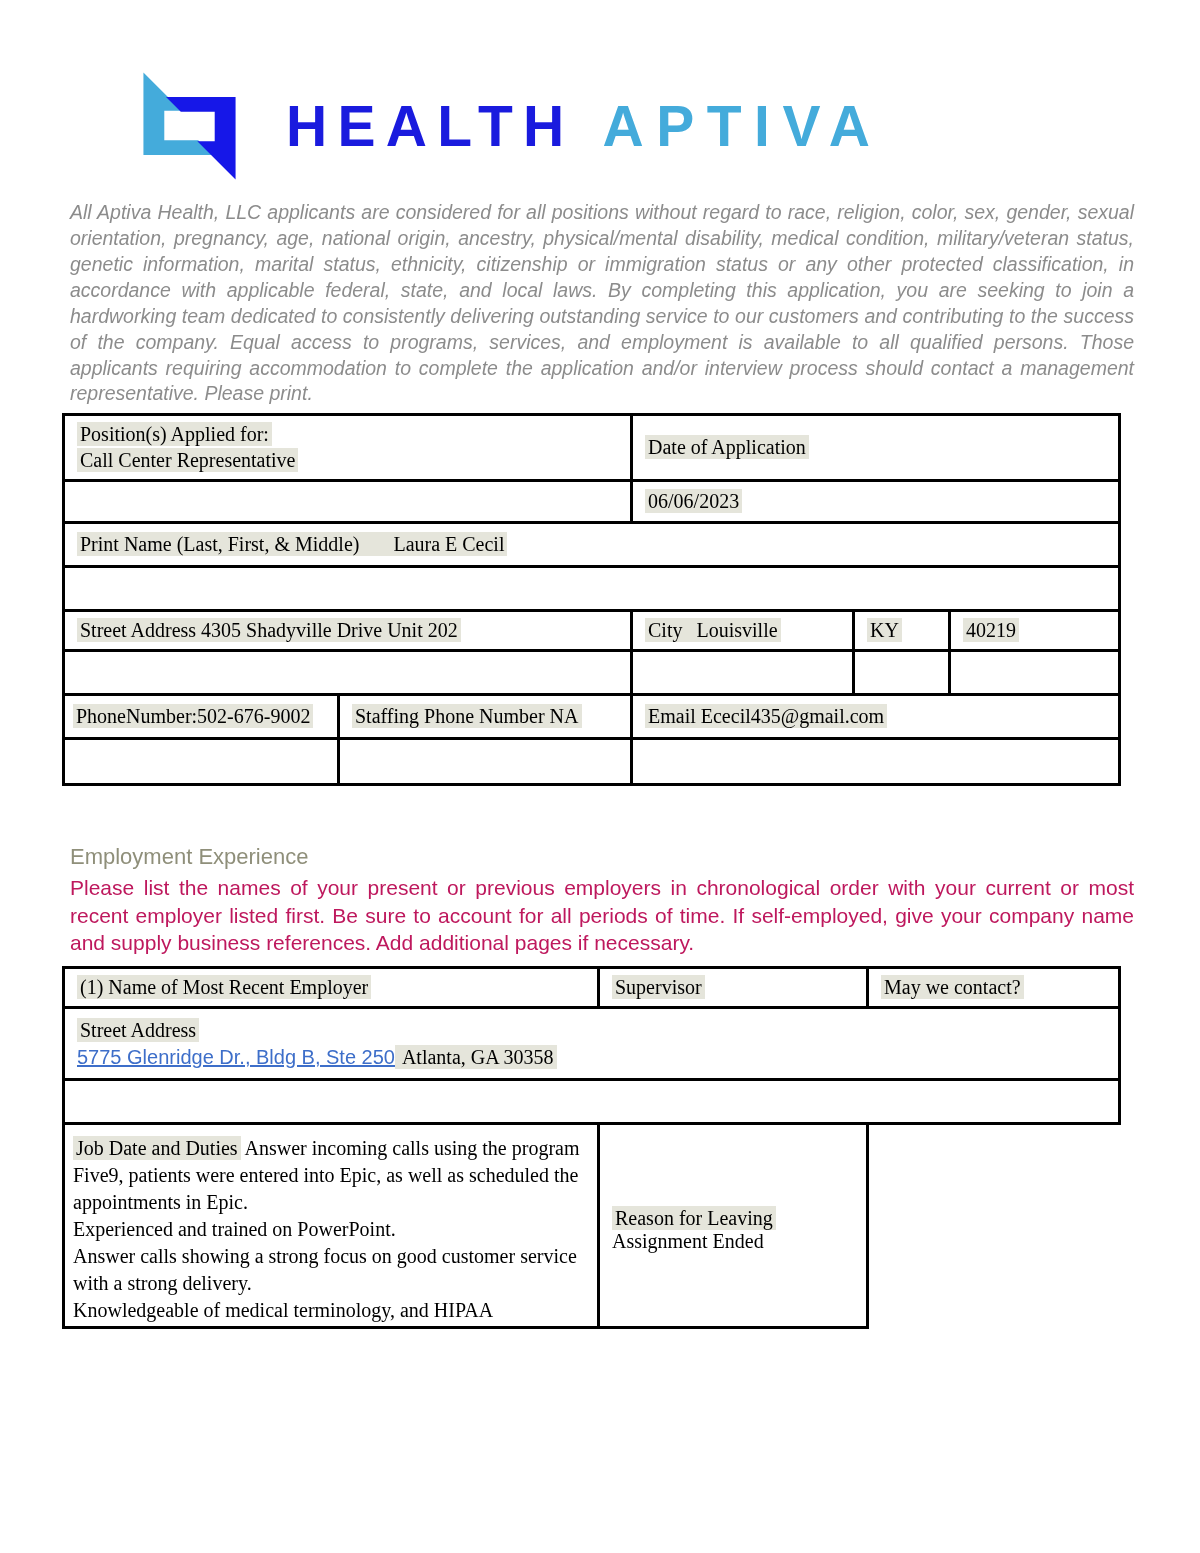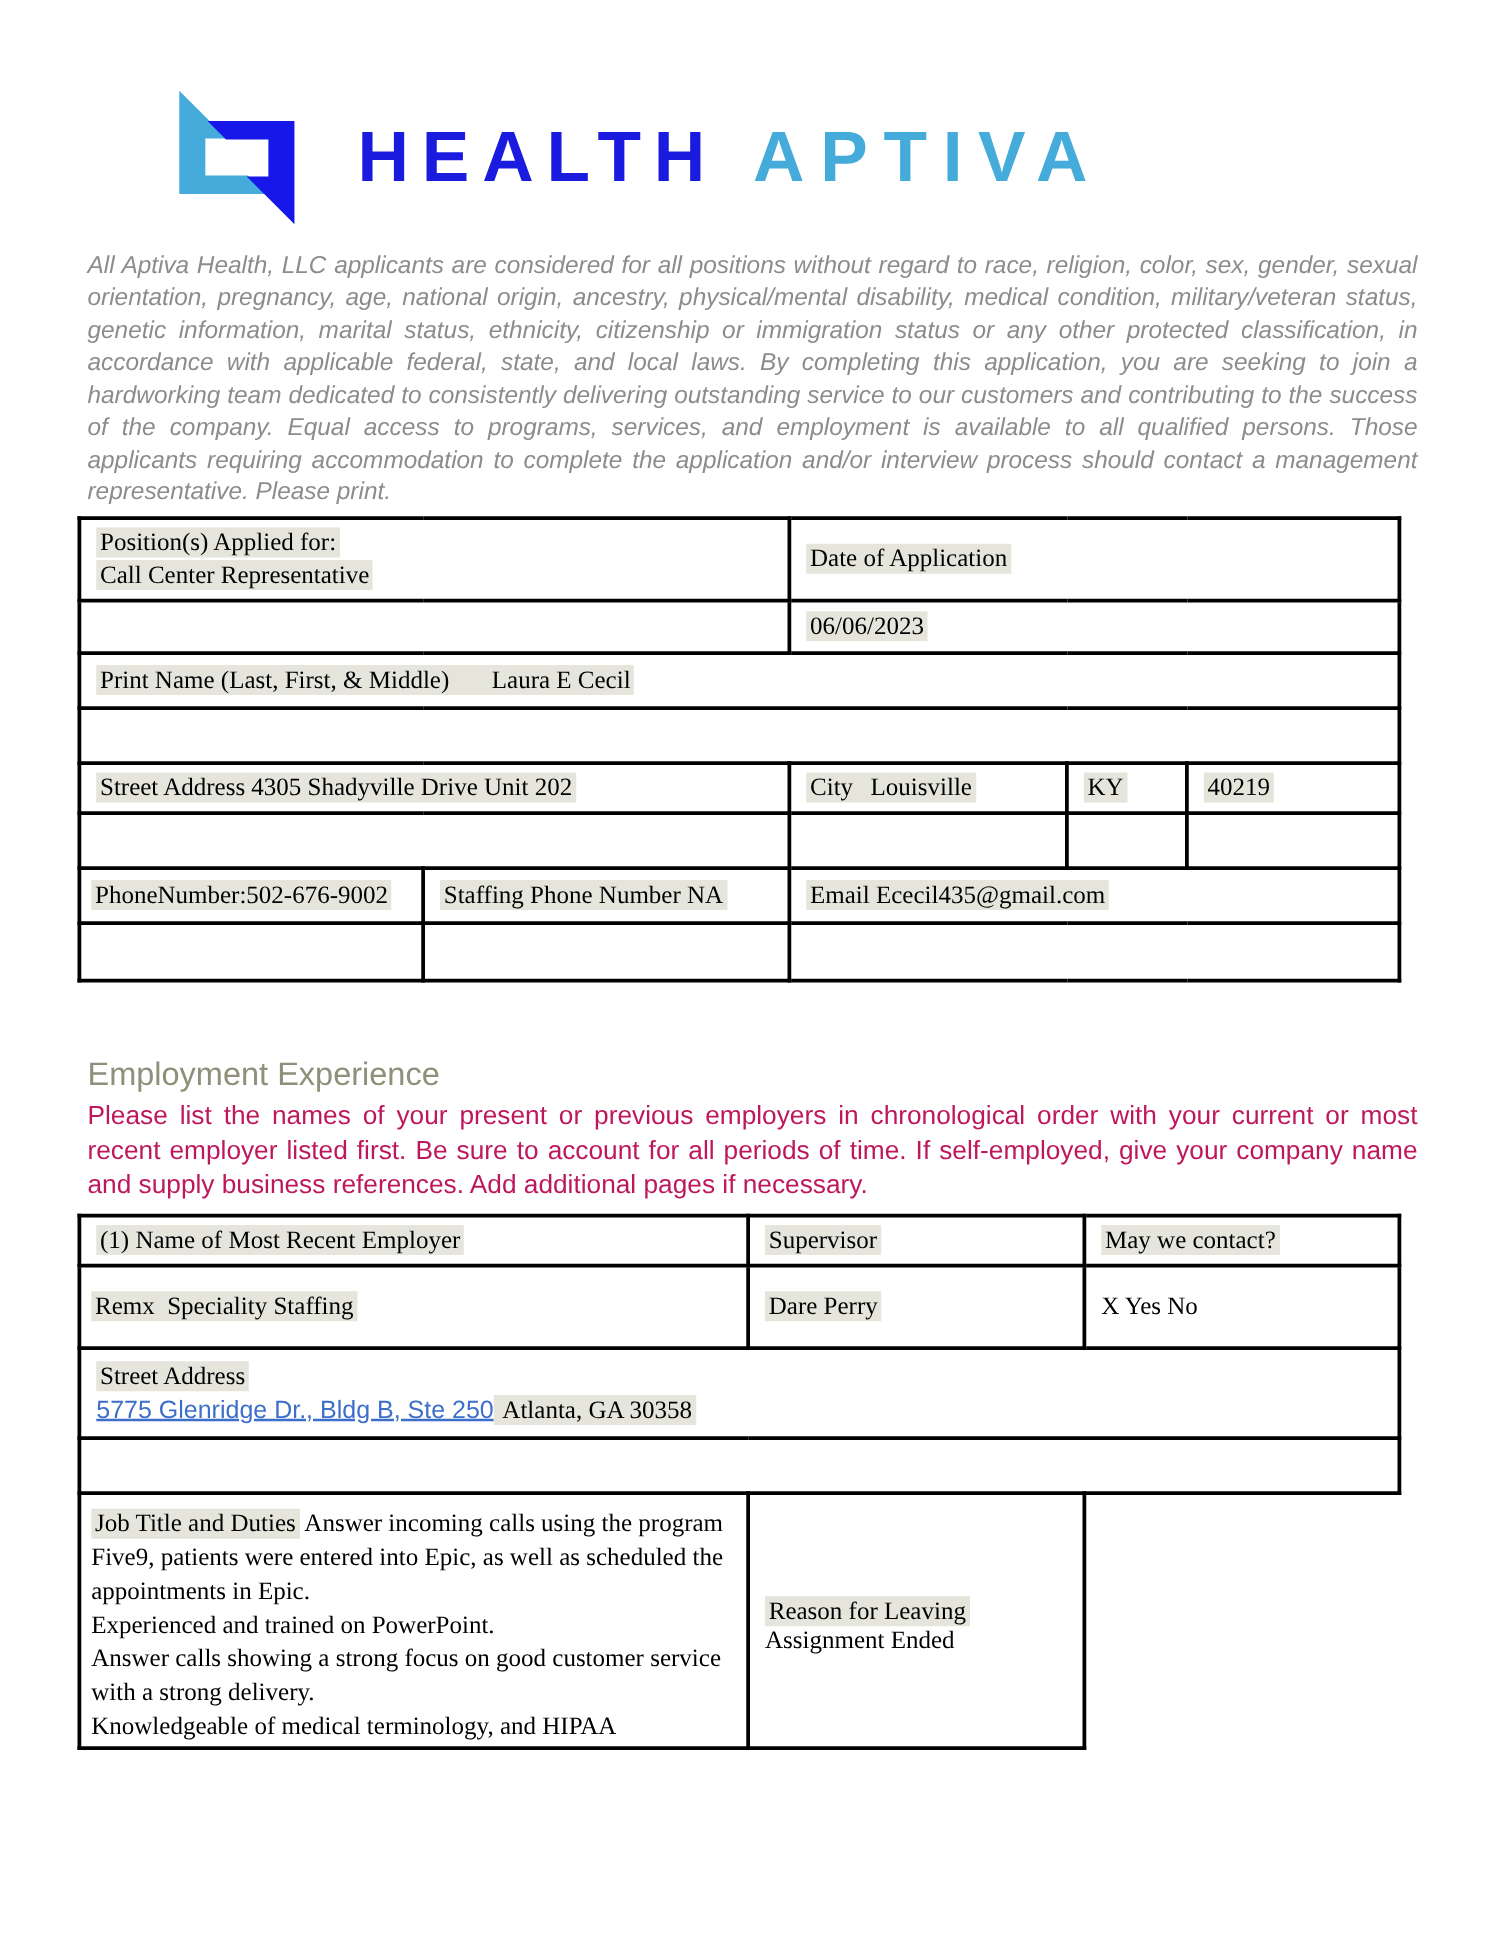--- a/index.html
+++ b/index.html
@@ -25,21 +25,21 @@
     font-size:20px;overflow:hidden;}
   td.top{vertical-align:top;padding-top:8px;}
   .hl{background:#E5E5DB;white-space:pre-wrap;padding:1px 3px;}
   .sp{display:inline-block;height:1px;}
   .sp14{width:14px;} .sp30{width:34px;}
   .gap{display:inline-block;width:26px;}
   .t1 .r1{height:66px;} .t1 .r2{height:42px;} .t1 .r3{height:44px;} .t1 .r4{height:44px;}
   .t1 .r5{height:40px;} .t1 .r6{height:44px;} .t1 .r7{height:44px;} .t1 .r8{height:46px;}
 
   
-  .section-heading{font-family:"Liberation Sans",sans-serif;font-size:26px;color:#8F8F7A;
+  .section-heading{font-family:"Liberation Sans",sans-serif;font-size:22px;color:#8F8F7A;
     margin:58px 0 2px 70px;}
   .section-desc{font-family:"Liberation Sans",sans-serif;font-size:21px;color:#be185d;
     line-height:1.3;text-align:justify;margin:4px 66px 10px 70px;}
 
   .t2 .h1{height:40px;} .t2 .d1{height:66px;} .t2 .street{height:72px;}
   .t2 .empty{height:44px;} .t2 .phone{height:42px;} .t2 .fromto{height:46px;}
   .t2 .duties{height:188px;}
   .indent-lg{padding-left:48px;}
   .indent-md{padding-left:22px;}
   .sans-val{font-family:"Liberation Sans",sans-serif;font-size:20px;color:#222;}
@@ -150,45 +150,34 @@
       <td class="indent-lg">
         <span class="hl">(1) Name of Most Recent Employer</span>
       </td>
       <td>
         <span class="hl">Supervisor</span>
       </td>
       <td class="indent-md">
         <span class="hl">May we contact?</span>
       </td>
     </tr>
-    <tr class="d1">
-      <td class="top" style="padding-left:8px;">
-        <span class="hl">Remx  Speciality Staffing</span>
-      </td>
-      <td class="top">
-        <span class="hl">Dare Perry</span>
-      </td>
-      <td class="top">
-        <span>X Yes No</span>
-      </td>
-    </tr>
     <tr class="street">
       <td colspan="3" class="top">
         <div><span class="hl">Street Address</span></div>
         <div style="margin-top:4px;">
           <a class="addr-link" href="#">5775 Glenridge Dr., Bldg B, Ste 250</a><span class="hl"> <span>Atlanta, GA 30358</span></span>
         </div>
       </td>
     </tr>
     <tr class="empty">
       <td colspan="3"></td>
     </tr>
     <tr class="duties">
       <td class="top duty-text" style="padding-top:10px;padding-left:8px;">
-        <span class="hl">Job Title and Duties</span>
+        <span class="hl">Job Date and Duties</span>
         <span>Answer incoming calls using the program Five9, patients were entered into Epic, as well as scheduled the appointments in Epic.</span>
         <div class="line2">Experienced and trained on PowerPoint.</div>
         <div>Answer calls showing a strong focus on good customer service with a strong delivery.</div>
         <div>Knowledgeable of medical terminology, and HIPAA</div>
       </td>
       <td class="top" style="padding-top:10px;">
         <span class="hl">Reason for Leaving</span><span class="sp sp14"></span><span>Assignment Ended</span>
       </td>
     </tr>
   </tbody>

